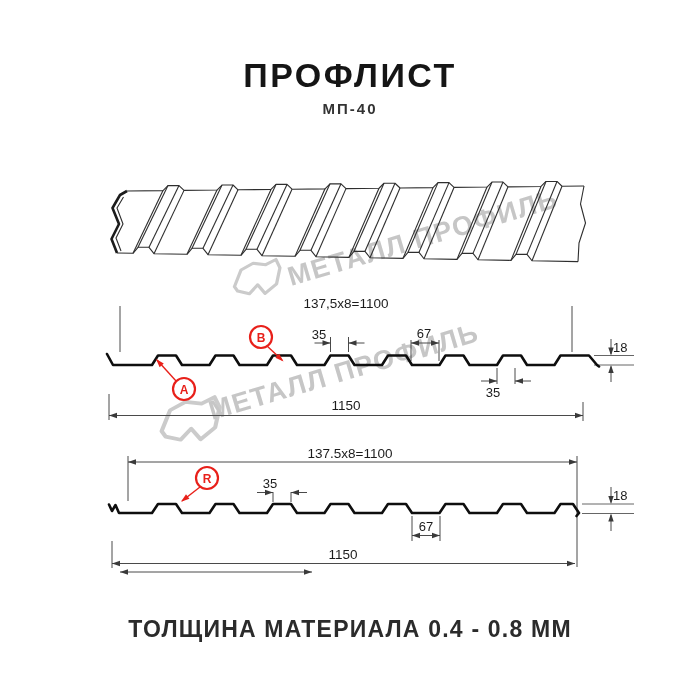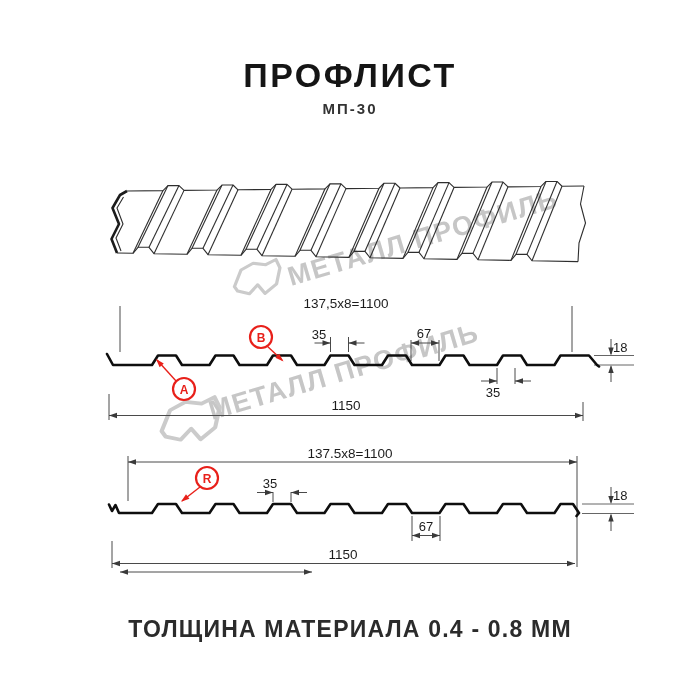--- a/index.html
+++ b/index.html
@@ -27,21 +27,21 @@
   .wm-text{fill:#c6c6c6;font-size:27px;font-weight:700;letter-spacing:1.5px;
            font-family:"Liberation Sans",sans-serif;}
   .wm-logo{stroke:#cbcbcb;stroke-width:6;fill:none;stroke-linejoin:round;}
 </style>
 </head>
 <body>
 
 <div class="page">
 
   <div class="title">ПРОФЛИСТ</div>
-  <div class="subtitle">МП-30</div>
+  <div class="subtitle">МП-40</div>
 
   <svg class="draw" width="700" height="700" viewBox="0 0 700 700">
 
     <g>
       <path class="wm-logo" transform="translate(226,268) rotate(-12) scale(0.55,0.5)" d="M8,40 L26,10 L50,2 L72,10 L92,4 L96,22 L84,52 L60,66 L50,46 L32,60 L12,50 Z"></path>
       <text class="wm-text" transform="translate(291,286) rotate(-16.5)">МЕТАЛЛ ПРОФИЛЬ</text>
     </g>
 
     <g>
       <path class="wm-logo" transform="translate(151,408) rotate(-12) scale(0.70,0.62)" d="M8,40 L26,10 L50,2 L72,10 L92,4 L96,22 L84,52 L60,66 L50,46 L32,60 L12,50 Z"></path>

